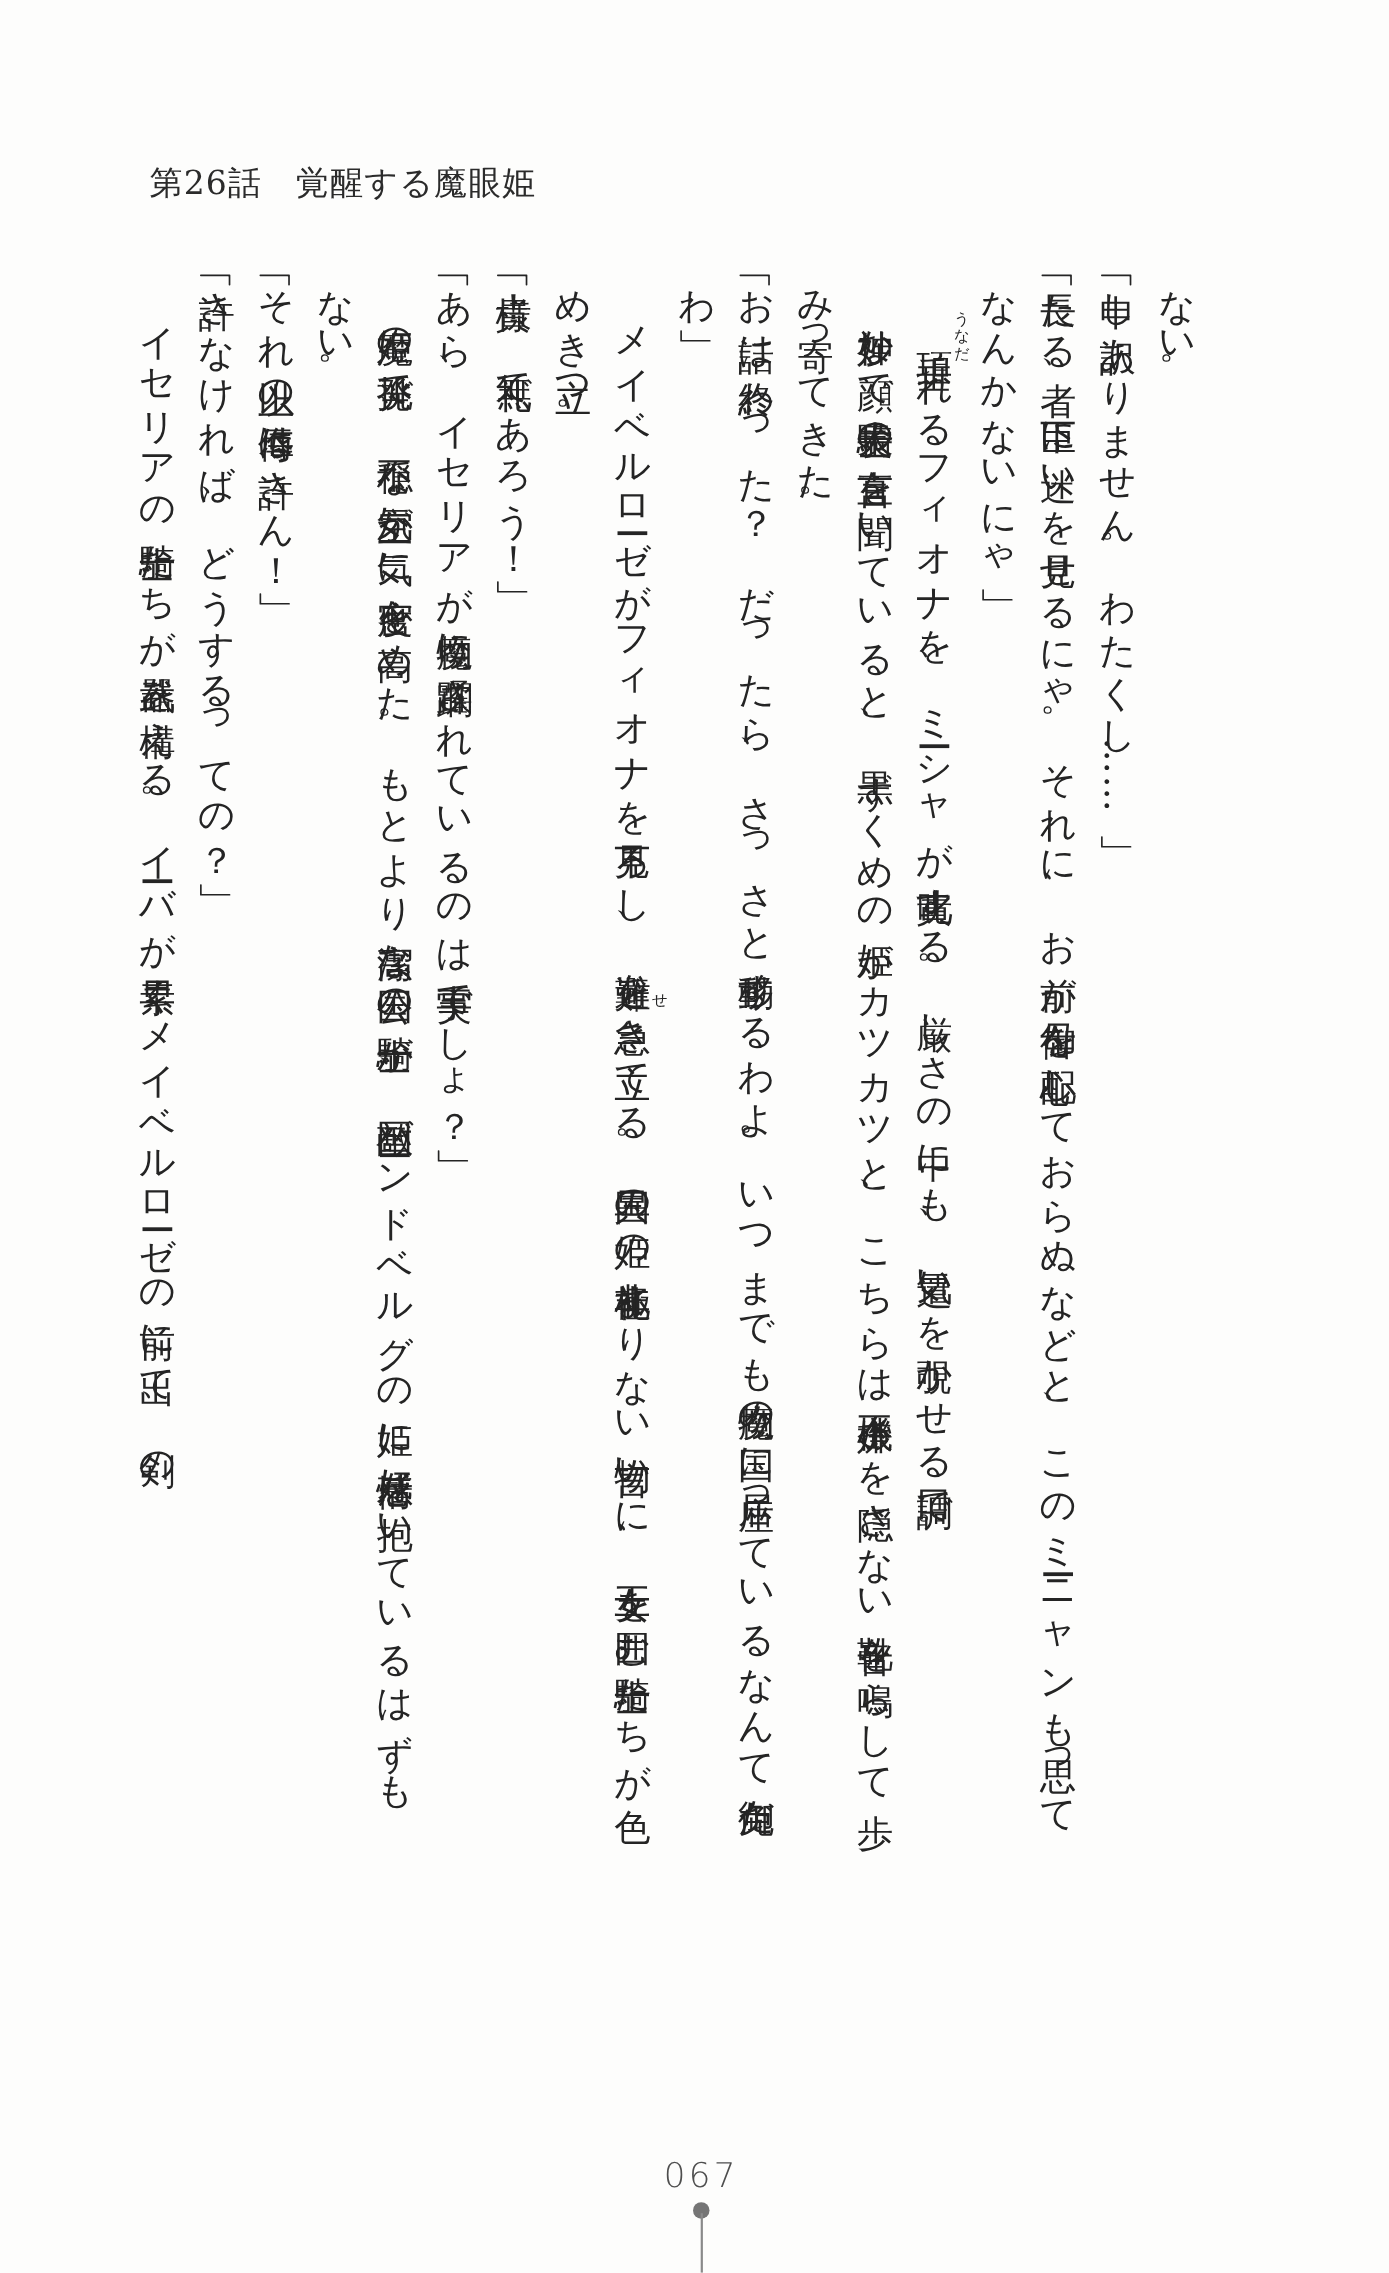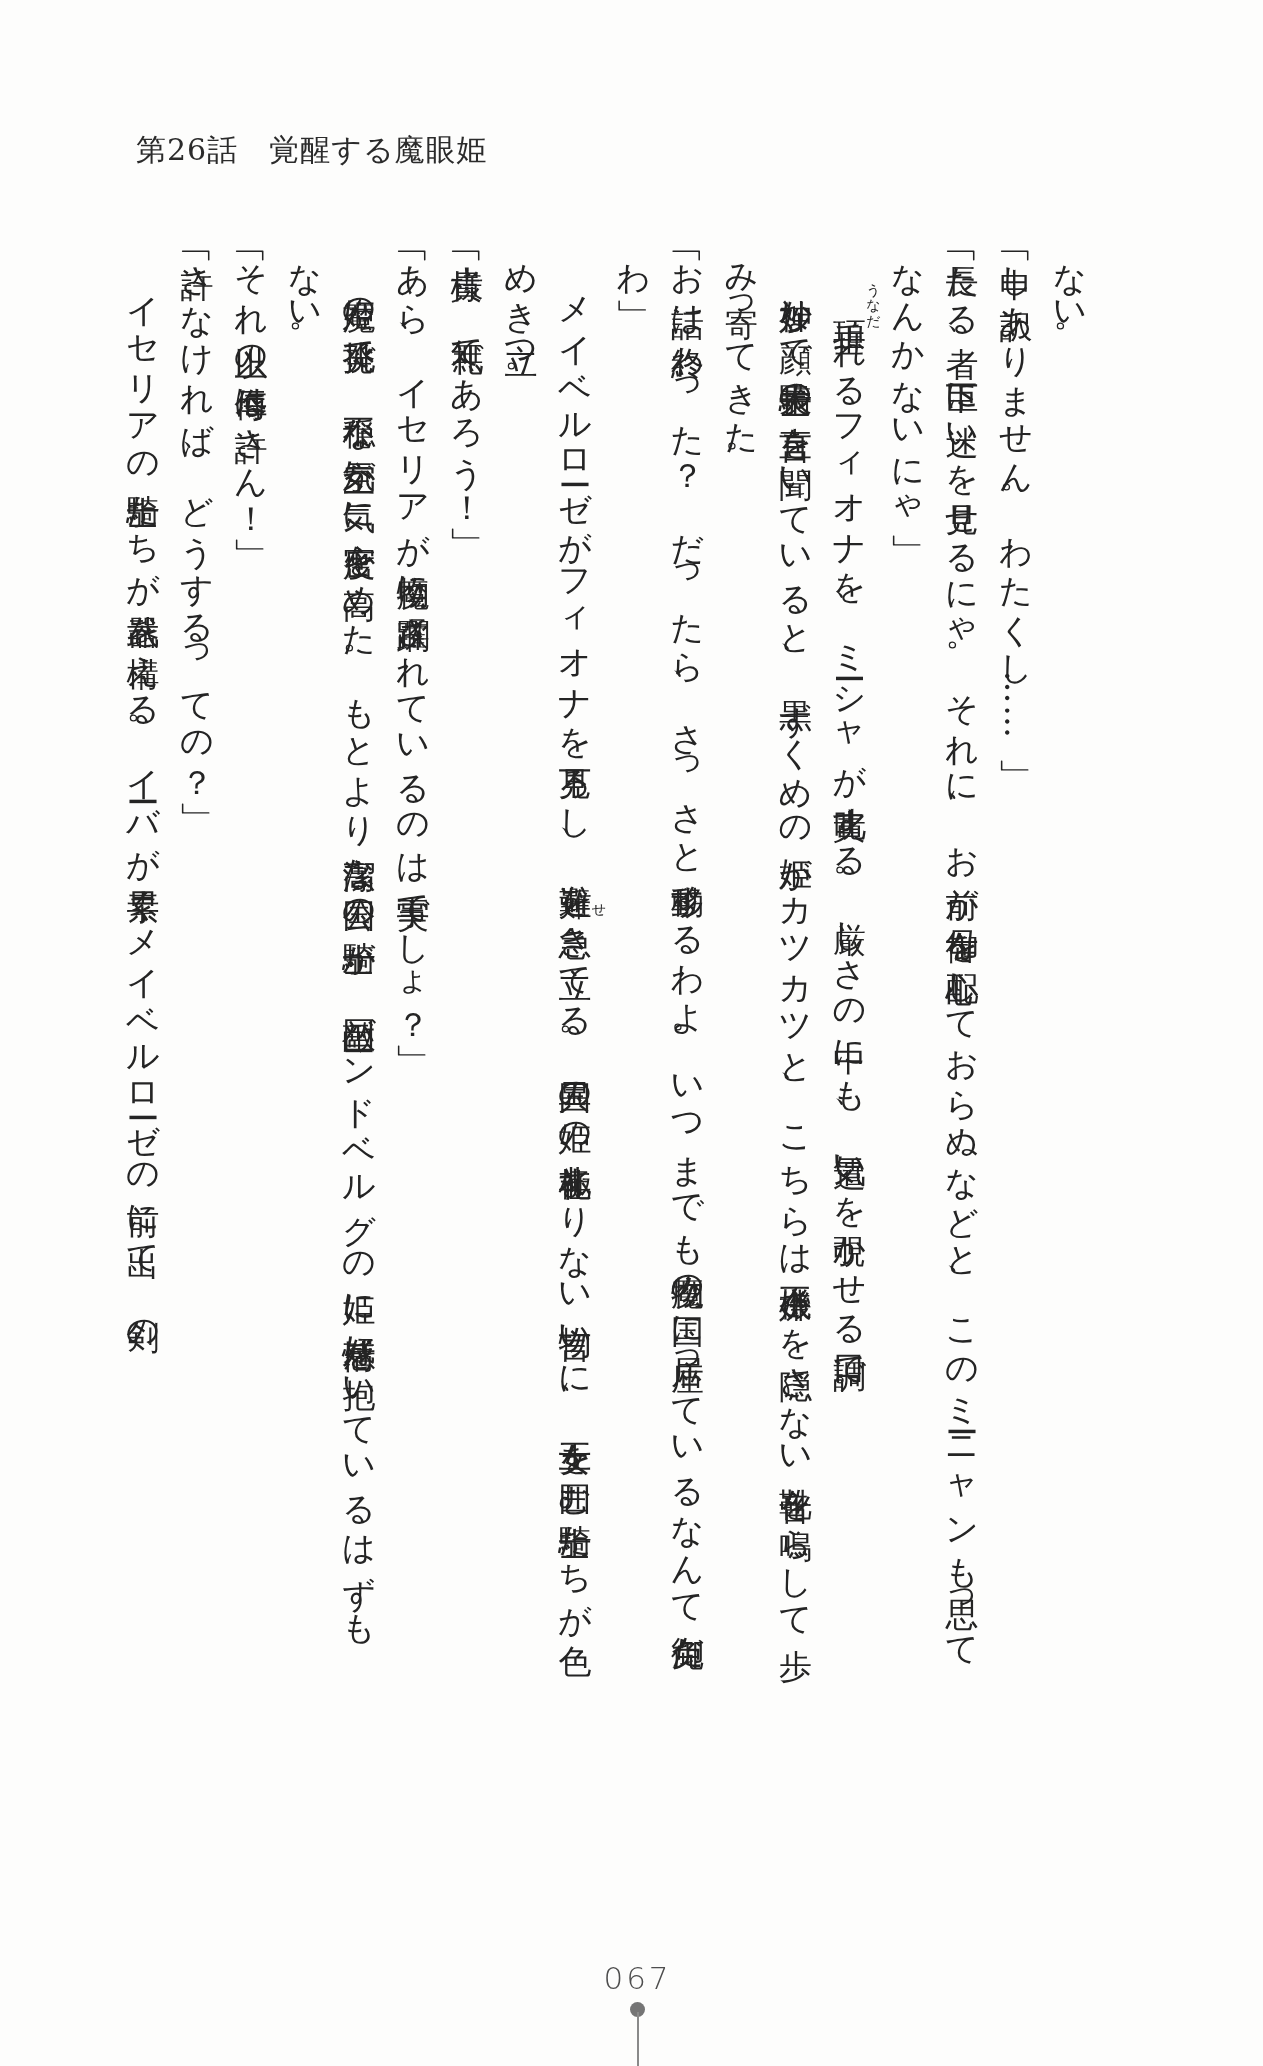--- a/index.html
+++ b/index.html
@@ -11,21 +11,21 @@
     position: relative;
     background: #fdfdfc;
     overflow: hidden;
     font-family: "DejaVu Serif", "Liberation Serif", serif;
   }
 
   
   .chapter-header {
     position: absolute;
     left: 136px;
-    top: 130px;
+    top: 146px;
     font-size: 30px;
     letter-spacing: 1px;
     color: #2b2b2b;
     white-space: nowrap;
   }
 
   
   .text-area {
     position: absolute;
     top: 240px;

